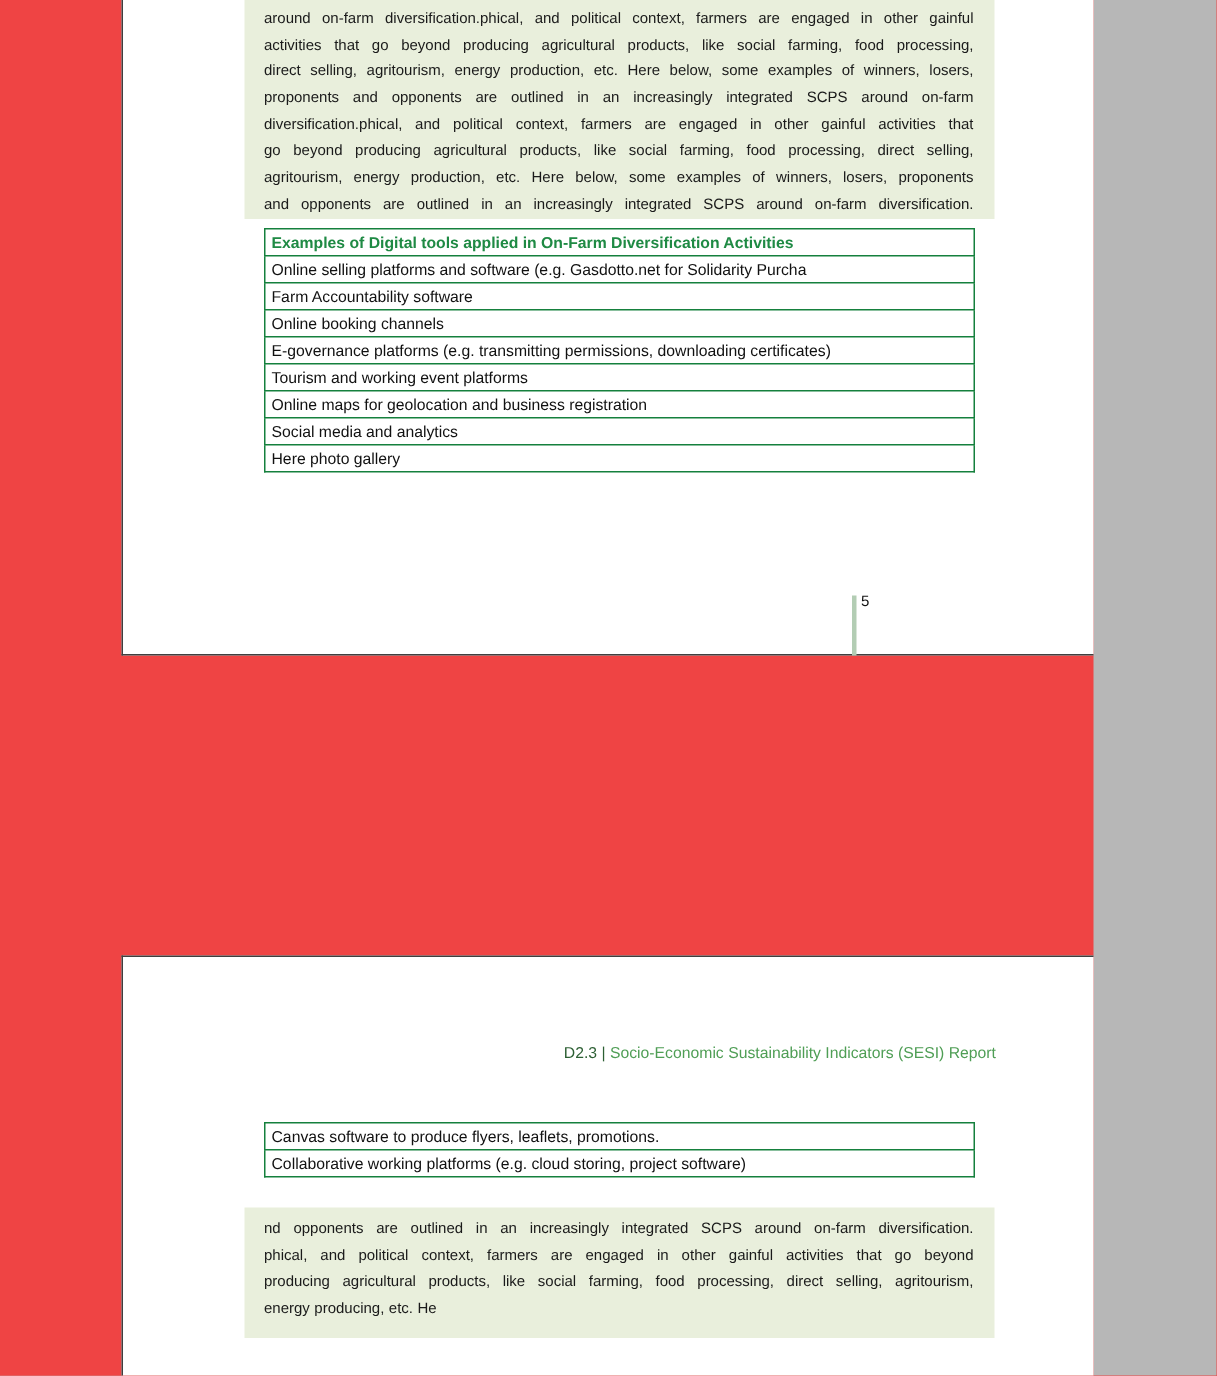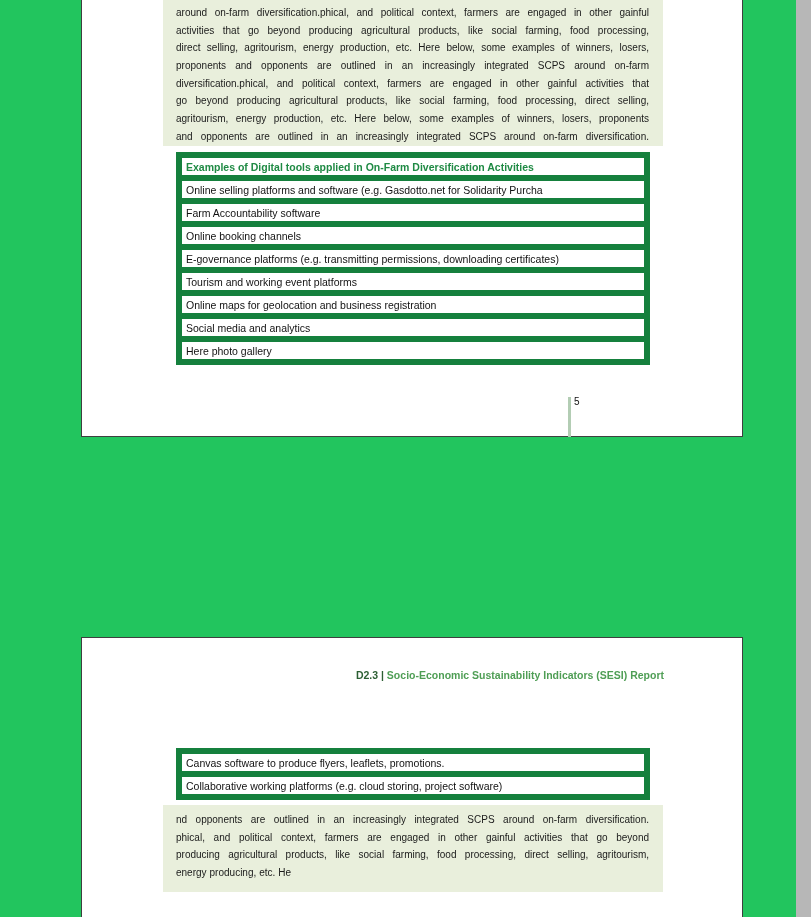--- a/index.html
+++ b/index.html
@@ -2,24 +2,24 @@
 <html><head>
 <meta charset="utf-8">
 <style>
   html, body { margin: 0; padding: 0; }
   body {
     font-family: "Liberation Sans", "DejaVu Sans", sans-serif;
     background: #b7b7b7;
   }
   #canvas {
     position: relative;
-    width: 796px;
+    width: 729px;
     height: 917px;
     overflow: hidden;
-    background: #22c55e;
+    background: #ef4444;
   }
   .page {
     position: absolute;
     left: 81px;
     width: 662px;
     background: #ffffff;
     border: 1px solid #3f3f3f;
     box-sizing: border-box;
   }
   #page-top {
@@ -53,21 +53,21 @@
   .para-line.last-left { text-align-last: left; }
   .doc-table {
     position: absolute;
     border-collapse: collapse;
     width: 474px;
     table-layout: fixed;
   }
   #table-1 { left: 94px; top: 162px; }
   #table-2 { left: 94px; top: 110px; }
   .doc-table td {
-    border: 6px solid #15803d;
+    border: 1px solid #15803d;
     height: 17px;
     padding: 0 2px 0 4px;
     font-size: 10.5px;
     color: #111111;
     white-space: nowrap;
     overflow: hidden;
     vertical-align: middle;
   }
   .doc-table td.th-green {
     color: #1f8a44;
@@ -85,23 +85,23 @@
     position: absolute;
     left: 492px;
     top: 405px;
     font-size: 10px;
     line-height: 13px;
     color: #111111;
   }
   #page2-header {
     position: absolute;
     right: 78px;
-    top: 31px;
+    top: 58px;
     font-size: 10.5px;
-    font-weight: bold;
+    font-weight: normal;
     white-space: nowrap;
     text-align: left;
   }
   #page2-header .doc-code { color: #2c5f33; }
   #page2-header .doc-title { color: #4f9e55; }
 </style>
 </head>
 <body>
 
 <div id="canvas">

